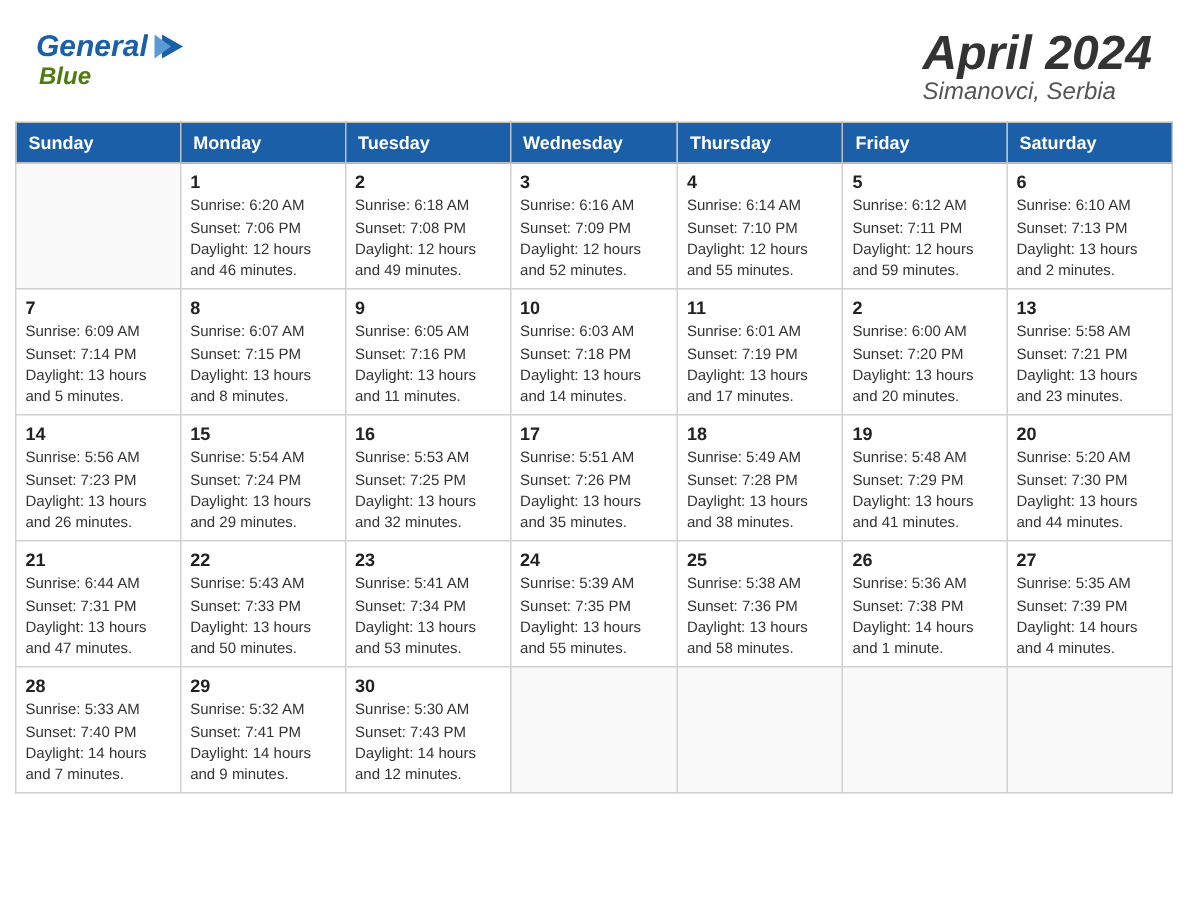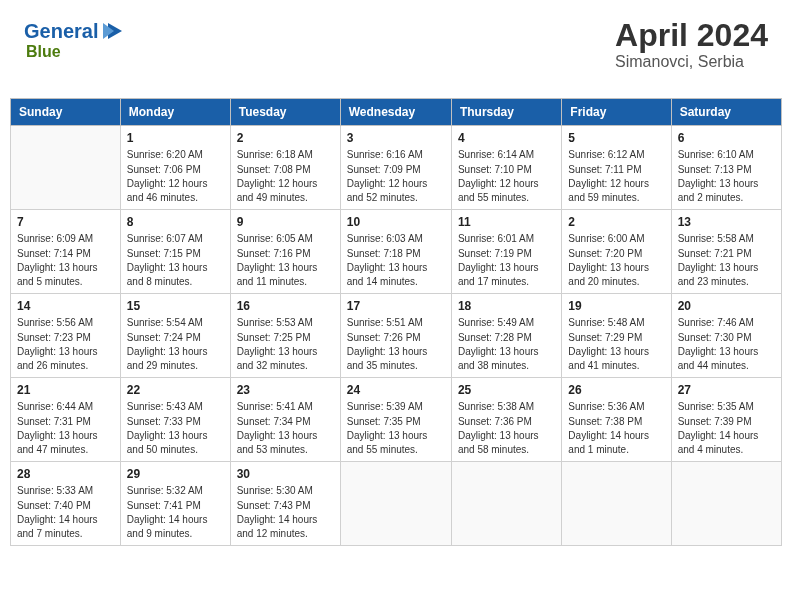--- a/index.html
+++ b/index.html
@@ -8,20 +8,21 @@
       background: #fff;
       width: 792px;
       min-height: 612px;
       font-size: 11px;
     }
     .header {
       display: flex;
       justify-content: space-between;
       align-items: flex-start;
       padding: 18px 24px 10px 24px;
+      font-style: italic;
     }
     .logo {
       display: flex;
       align-items: center;
       gap: 0;
     }
     .title-block {
       text-align: left;
     }
     .month-title {
@@ -71,21 +72,21 @@
     }
     .cell-text {
       font-size: 10px;
       color: #333;
       line-height: 1.35;
     }
     .empty-cell {
       background: #f9f9f9;
     }
     table.calendar {
-      margin: 17px 10px;
+      margin: 0 10px;
       width: calc(792px - 20px);
       border-collapse: collapse;
     }
   </style>
 </head>
 <body>
 
 <div class="header">
   <div class="logo">
     <div>
@@ -274,21 +275,21 @@
           <div class="cell-content">
             <div class="day-num">19</div>
             <div class="cell-text">Sunrise: 5:48 AM</div>
             <div class="cell-text">Sunset: 7:29 PM</div>
             <div class="cell-text">Daylight: 13 hours and 41 minutes.</div>
           </div>
         </td>
         <td>
           <div class="cell-content">
             <div class="day-num">20</div>
-            <div class="cell-text">Sunrise: 7:46 AM</div>
+            <div class="cell-text">Sunrise: 5:20 AM</div>
             <div class="cell-text">Sunset: 7:30 PM</div>
             <div class="cell-text">Daylight: 13 hours and 44 minutes.</div>
           </div>
         </td>
       </tr>
       <tr>
         <td>
           <div class="cell-content">
             <div class="day-num">21</div>
             <div class="cell-text">Sunrise: 6:44 AM</div>

